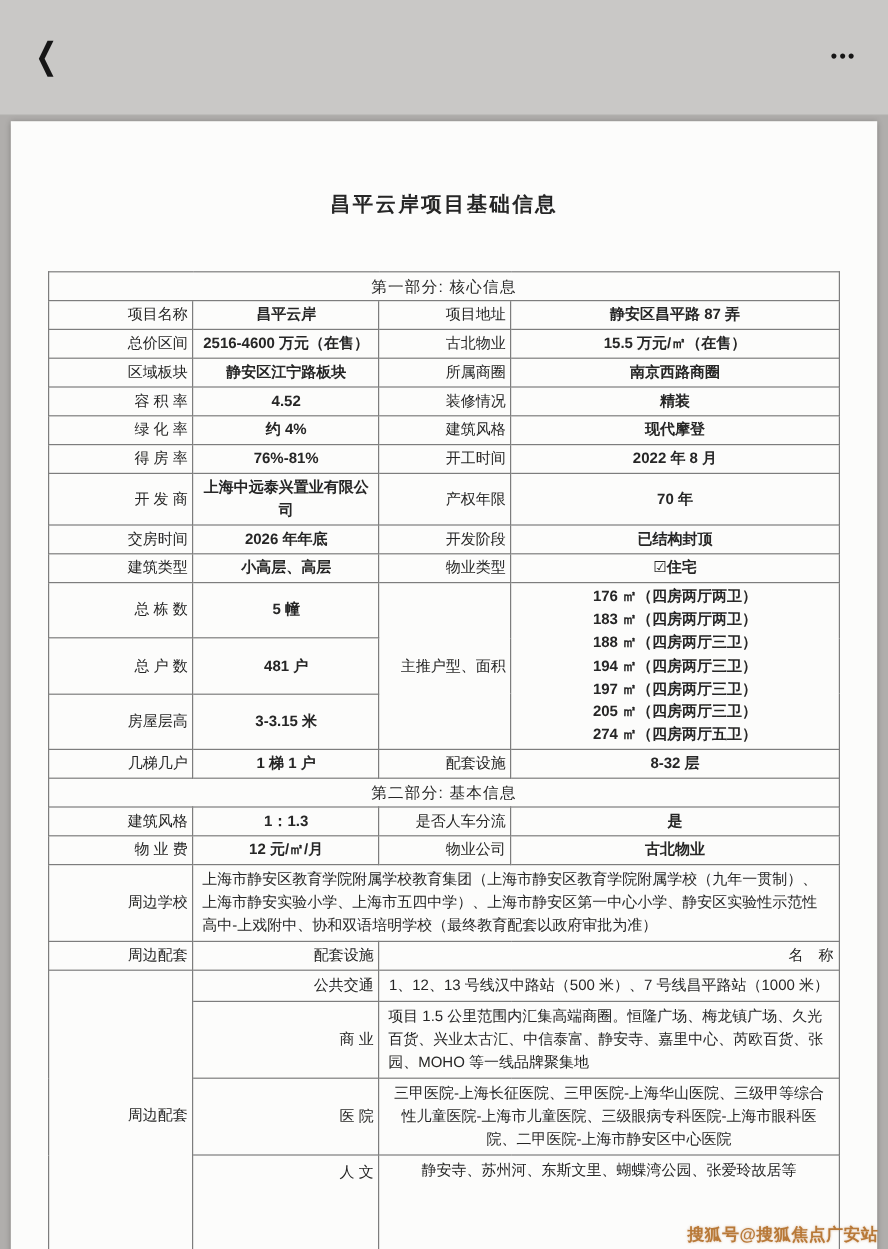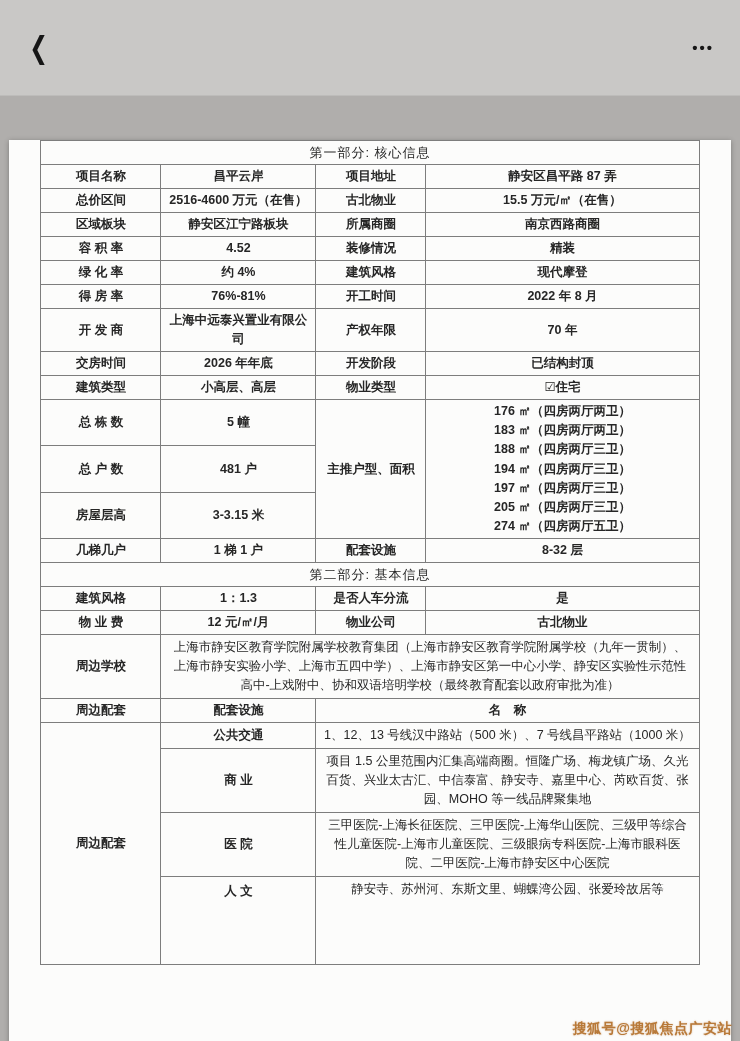--- a/index.html
+++ b/index.html
@@ -43,24 +43,24 @@
   
   table.info {
     margin:44px auto 0; width:658px; border-collapse:collapse;
     table-layout:fixed; font-size:12.5px; color:#262626;
   }
   .info td {
     border:1px solid #7d7d7d; padding:2px 4px; text-align:center;
     line-height:19px; vertical-align:middle; word-break:break-all;
   }
   .info .sec td { font-weight:400; font-size:13px; height:24px; letter-spacing:1px; }
-  .info .lbl { font-weight:700; }
+  .info .lbl { font-weight:400;text-align:right; }
   .info .val { font-weight:600; }
   .info .para { font-weight:500; padding:3px 7px; }
-  .info .tl { text-align:center; }
+  .info .tl { text-align:left; }
   .units div { line-height:19.2px; font-weight:600; }
   tr.srow td { height:45px; }
   tr.last td { height:88px; vertical-align:top; padding-top:5px; }
   col.c1 { width:120px; } col.c2 { width:155px; }
   col.c3 { width:110px; } col.c4 { width:273px; }
 
   
   .watermark {
     position:absolute; right:8px; bottom:3px; z-index:5;
     color:#b5722e; font-size:14px; font-weight:700; letter-spacing:.5px;
@@ -72,20 +72,21 @@
 
 <div class="screen">
 
   <header class="appbar">
     <span class="back">❮</span>
     <span class="menu">•••</span>
   </header>
 
   <main class="canvas">
     <section class="page">
+      <h1 class="doctitle">昌平云岸项目基础信息</h1>
 
       <table class="info">
         <colgroup>
             <col class="c1">
             <col class="c2">
             <col class="c3">
             <col class="c4">
           </colgroup>
         <tbody>
 

